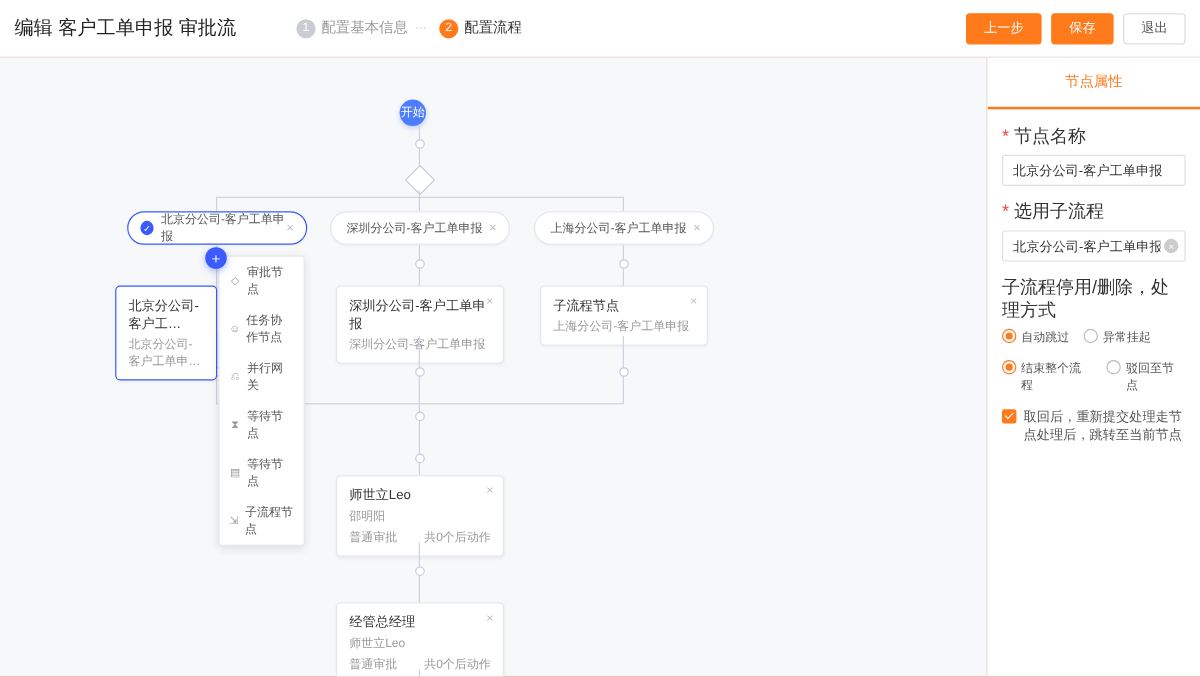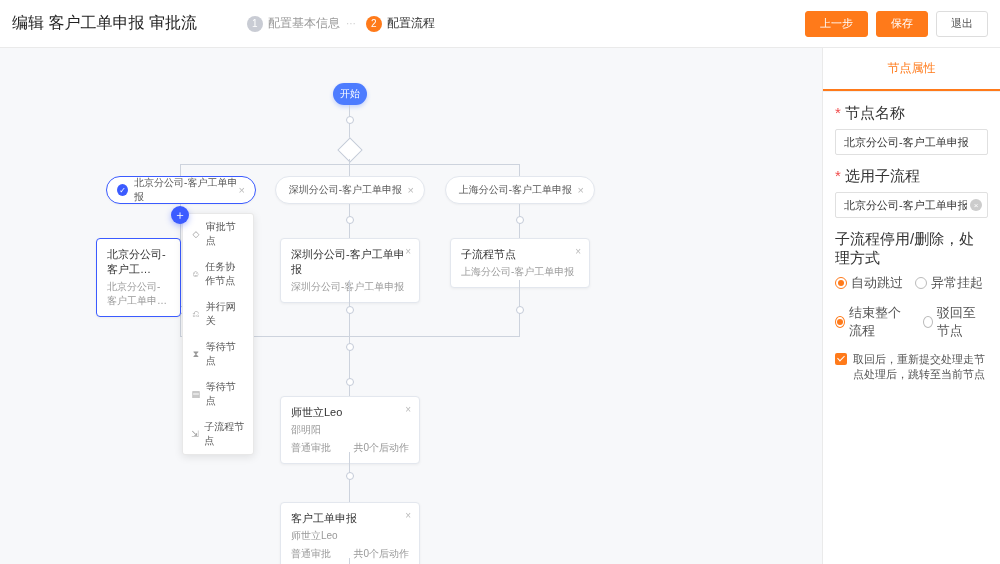--- a/index.html
+++ b/index.html
@@ -25,29 +25,29 @@
 .panel-tab.active { color: #ff7a1a; border-bottom-color: #ff7a1a; }
 .panel-body { padding: 12px; }
 .form-label { font-size: 15px; color: #333; margin-bottom: 6px; }
 .form-label::before { content: "* "; color: #f04a4a; }
 .form-label.noreq::before { content: ""; }
 .form-input { width: 100%; height: 26px; border: 1px solid #e0e0e0; border-radius: 2px; padding: 0 8px; font-size: 11px; margin-bottom: 12px; color: #333; }
 .form-select { position: relative; margin-bottom: 12px; }
 .form-select .form-input { margin-bottom: 0; padding-right: 20px; }
 .form-select .clr { position: absolute; right: 6px; top: 7px; width: 12px; height: 12px; border-radius: 50%; background: #ccc; color: #fff; font-size: 8px; display: flex; align-items: center; justify-content: center; cursor: pointer; }
 .radio-group { display: flex; gap: 12px; margin-bottom: 12px; align-items: center; }
-.radio { display: flex; align-items: center; gap: 4px; cursor: pointer; font-size: 13px; color: #555; }
+.radio { display: flex; gap: 4px; cursor: pointer; font-size: 10px; color: #555; }
 .radio .dot { width: 12px; height: 12px; border-radius: 50%; border: 1.5px solid #bbb; display: inline-flex; align-items: center; justify-content: center; }
 .radio.on .dot { border-color: #ff7a1a; }
 .radio.on .dot::after { content: ""; width: 6px; height: 6px; border-radius: 50%; background: #ff7a1a; }
 .checkbox-row { display: flex; gap: 6px; align-items: flex-start; font-size: 11px; color: #555; }
 .chk { width: 12px; height: 12px; background: #ff7a1a; border-radius: 2px; position: relative; flex-shrink: 0; margin-top: 1px; }
 .chk::after { content: ""; position: absolute; left: 3.5px; top: 1px; width: 3px; height: 6px; border: solid #fff; border-width: 0 1.5px 1.5px 0; transform: rotate(45deg); }
 
-.start-node { position: absolute; left: 333px; top: 35px; width: 34px; height: 22px; background: #4d7cff; color: #fff; border-radius: 11px; display: flex; align-items: center; justify-content: center; font-size: 10px; box-shadow: 0 2px 4px rgba(77,124,255,0.3); font-family: Liberation Serif, serif; }
+.start-node { position: absolute; left: 333px; top: 35px; width: 22px; height: 22px; background: #4d7cff; color: #fff; border-radius: 11px; display: flex; align-items: center; justify-content: center; font-size: 10px; box-shadow: 0 2px 4px rgba(77,124,255,0.3); font-family: Liberation Serif, serif; }
 .conn-dot { width: 8px; height: 8px; border-radius: 50%; background: #fff; border: 1px solid #c4cbd8; position: absolute; }
 .gateway { position: absolute; left: 341px; top: 93px; width: 18px; height: 18px; background: #fff; border: 1px solid #c4cbd8; transform: rotate(45deg); }
 .tab-box { position: absolute; top: 128px; width: 150px; height: 28px; background: #fff; border: 1px solid #e3e7ee; border-radius: 14px; display: flex; align-items: center; padding: 0 10px; font-size: 10px; color: #555; box-shadow: 0 1px 2px rgba(0,0,0,0.04); }
 .tab-box.active { border-color: #3b5bff; }
 .tab-box .check { width: 12px; height: 12px; border-radius: 50%; background: #3b5bff; color: #fff; font-size: 8px; display: flex; align-items: center; justify-content: center; margin-right: 6px; }
 .tab-box .close { margin-left: auto; color: #bbb; cursor: pointer; font-size: 11px; }
 .add-btn { position: absolute; left: 171px; top: 158px; width: 18px; height: 18px; border-radius: 50%; background: #3b5bff; color: #fff; display: flex; align-items: center; justify-content: center; font-size: 12px; cursor: pointer; box-shadow: 0 2px 6px rgba(59,91,255,0.4); z-index: 3; }
 .dropdown { position: absolute; left: 182px; top: 165px; width: 72px; background: #fff; border: 1px solid #e8e8e8; border-radius: 3px; box-shadow: 0 2px 8px rgba(0,0,0,0.1); z-index: 2; }
 .dropdown-item { padding: 6px 8px; font-size: 10px; color: #555; display: flex; align-items: center; gap: 5px; cursor: pointer; }
 .dd-ico { width: 10px; height: 10px; display: inline-flex; align-items: center; justify-content: center; font-size: 9px; color: #999; }
@@ -181,21 +181,21 @@
             <span>普通审批</span>
             <span>共0个后动作</span>
           </div>
       </div>
 
       <div class="seg-line" style="left:349px;top:404px;height:50px;"></div>
       <div class="conn-dot" style="left:346px;top:424px;"></div>
 
       <div class="node-card" style="left:280px;top:454px;">
         <span class="nc-close">×</span>
-        <div class="nc-title">客户工单申报</div>
+        <div class="nc-title">经管总经理</div>
         <div class="nc-sub">师世立Leo</div>
         <div class="nc-row2">
             <span>普通审批</span>
             <span>共0个后动作</span>
           </div>
       </div>
 
       <div class="seg-line" style="left:349px;top:510px;height:60px;"></div>
 
     </div>

